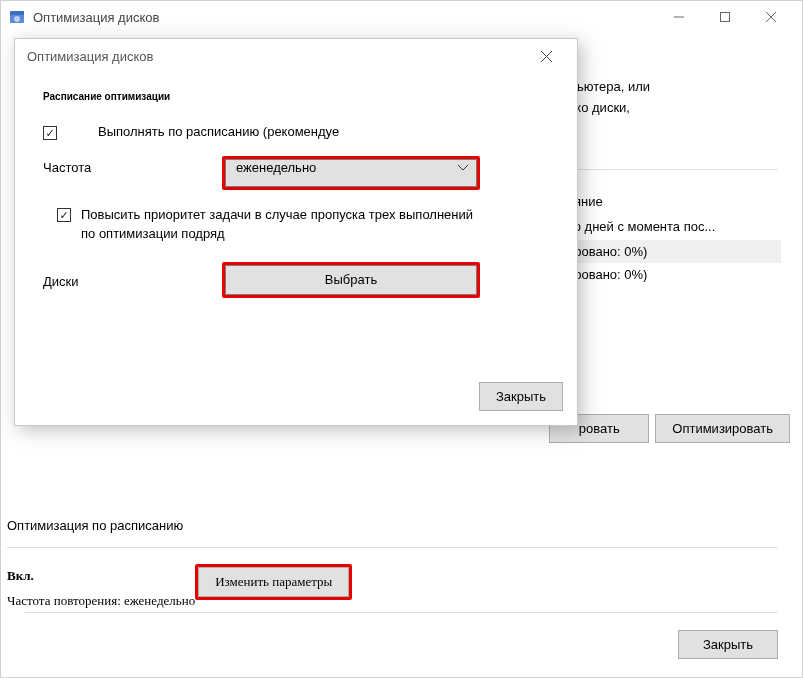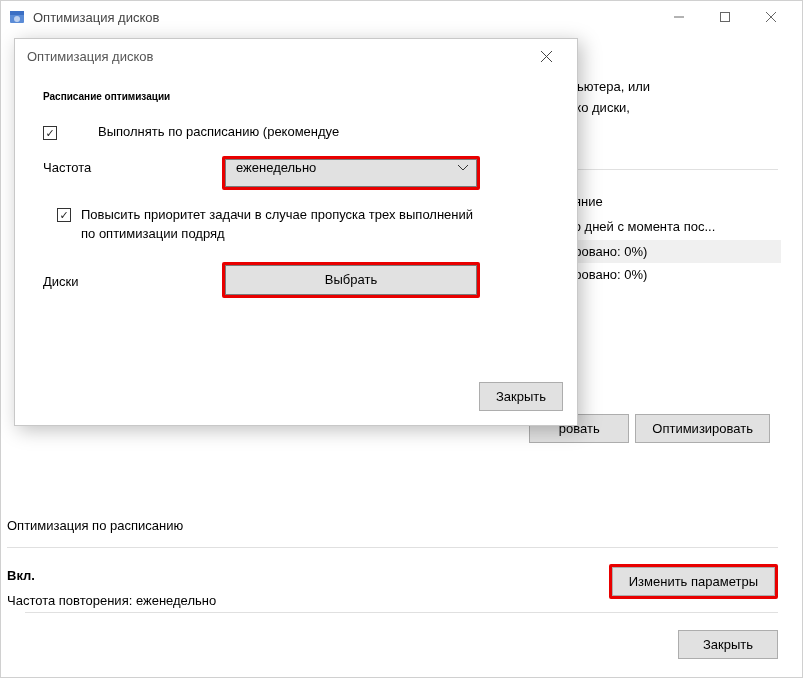--- a/index.html
+++ b/index.html
@@ -56,42 +56,43 @@
   .row-plain { padding: 4px 0; }
   .status-right {
     position: absolute;
     left: 560px;
     top: 155px;
     width: 220px;
   }
 
   .btm-buttons {
     position: absolute;
-    right: 32px;
+    right: 12px;
     top: 381px;
     display: flex;
     gap: 6px;
   }
   .btn {
     background: #e1e1e1;
     border: 1px solid #adadad;
     padding: 6px 16px;
     min-width: 100px;
     text-align: center;
     cursor: pointer;
     font-size: 13px;
   }
   .btn.disabled { color:#888; background:#e9e9e9; border-color:#c8c8c8; }
   .section-title2 { margin: 0 0 14px; }
   .bold { font-weight: 600; }
   .schedule-row {
     display:flex;
     align-items: flex-start;
-    justify-content: space-between;
+    justify-content: flex-start;
     padding: 8px 0 6px;
+    font-family: Liberation Serif, serif;
   }
   .schedule-left { line-height: 1.9; }
   .highlight-red {
     border: 3px solid #e80000;
     border-radius: 2px;
     padding: 0;
     display: inline-block;
   }
   .highlight-red .btn { margin:0; }
 

